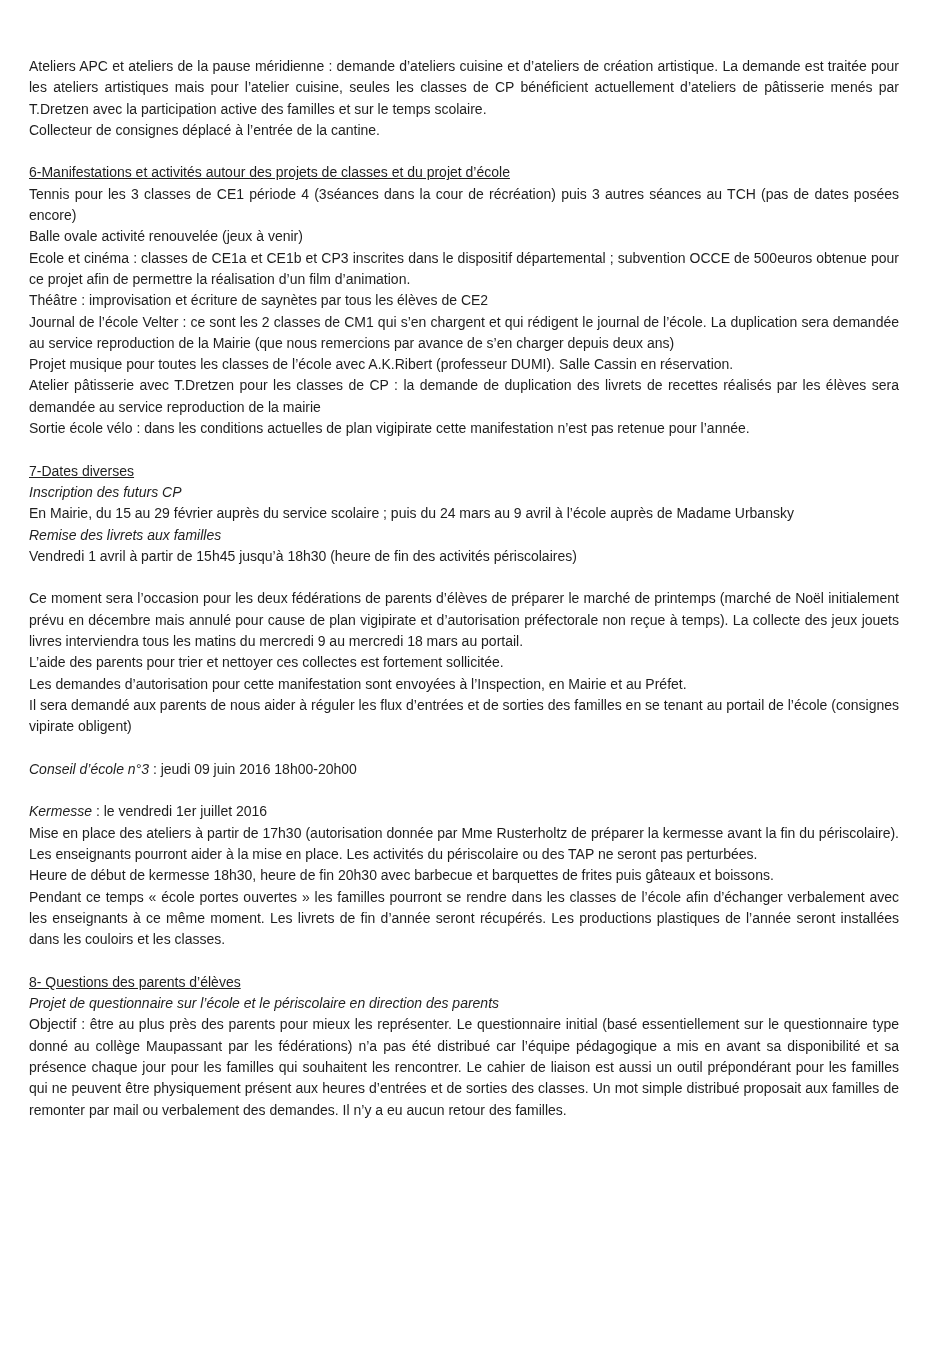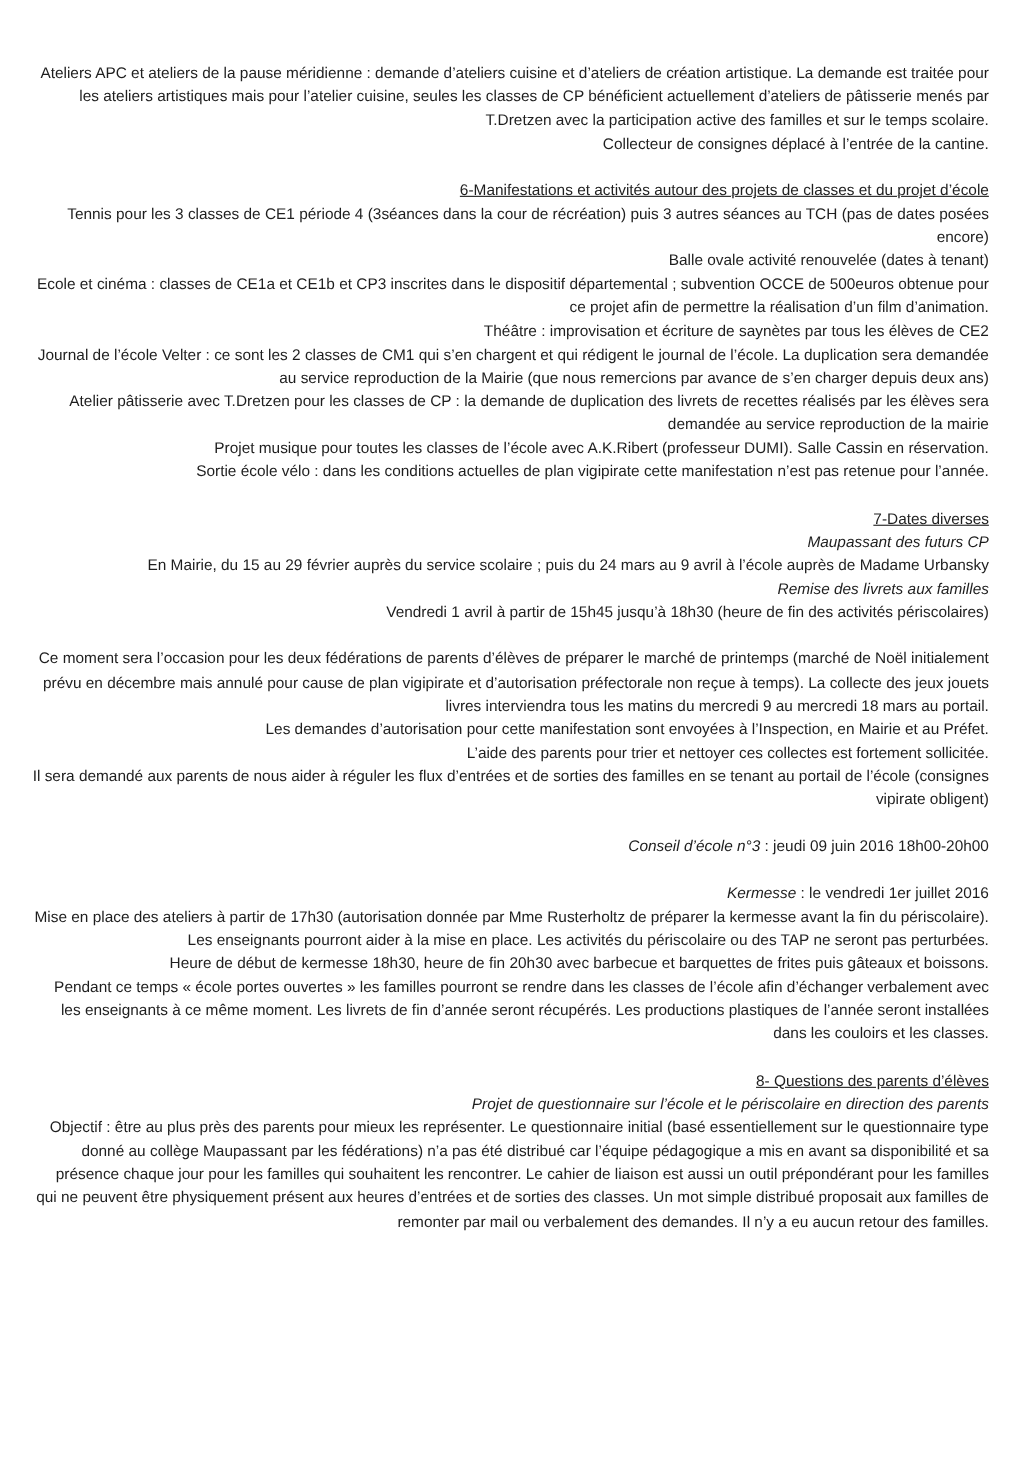--- a/index.html
+++ b/index.html
@@ -15,54 +15,53 @@
     font-size: 14px;
     line-height: 21.3px;
     color: #1e1e1e;
   }
   .doc {
     padding: 56px 42px 0 29px;
   }
   .doc p {
     margin: 0;
     padding: 0;
-    text-align: right;
   }
   .p   { text-align: justify; }
   .h   { text-decoration: underline; }
   .i   { font-style: italic; }
   .blank { height: 21.3px; }
   .mixed .i { }
 </style>
 </head>
 <body>
 
 <div class="doc">
   <p class="p">Ateliers APC et ateliers de la pause méridienne : demande d’ateliers cuisine et d’ateliers de création artistique. La demande est traitée pour les ateliers artistiques mais pour l’atelier cuisine, seules les classes de CP bénéficient actuellement d’ateliers de pâtisserie menés par T.Dretzen avec la participation active des familles et sur le temps scolaire.</p>
   <p class="p">Collecteur de consignes déplacé à l’entrée de la cantine.</p>
   <p class="blank"></p>
   <p class="h">6-Manifestations et activités autour des projets de classes et du projet d’école</p>
   <p class="p">Tennis pour les 3 classes de CE1 période 4 (3séances dans la cour de récréation) puis 3 autres séances au TCH (pas de dates posées encore)</p>
-  <p class="p">Balle ovale activité renouvelée (dates à tenant)</p>
+  <p class="p">Balle ovale activité renouvelée (jeux à venir)</p>
   <p class="p">Ecole et cinéma : classes de CE1a et CE1b et CP3 inscrites dans le dispositif départemental ; subvention OCCE de 500euros obtenue pour ce projet afin de permettre la réalisation d’un film d’animation.</p>
   <p class="p">Théâtre : improvisation et écriture de saynètes par tous les élèves de CE2</p>
   <p class="p">Journal de l’école Velter : ce sont les 2 classes de CM1 qui s’en chargent et qui rédigent le journal de l’école. La duplication sera demandée au service reproduction de la Mairie (que nous remercions par avance de s’en charger depuis deux ans)</p>
+  <p class="p">Projet musique pour toutes les classes de l’école avec A.K.Ribert (professeur DUMI). Salle Cassin en réservation.</p>
   <p class="p">Atelier pâtisserie avec T.Dretzen pour les classes de CP : la demande de duplication des livrets de recettes réalisés par les élèves sera demandée au service reproduction de la mairie</p>
-  <p class="p">Projet musique pour toutes les classes de l’école avec A.K.Ribert (professeur DUMI). Salle Cassin en réservation.</p>
   <p class="p">Sortie école vélo : dans les conditions actuelles de plan vigipirate cette manifestation n’est pas retenue pour l’année.</p>
   <p class="blank"></p>
   <p class="h">7-Dates diverses</p>
-  <p class="i">Maupassant des futurs CP</p>
+  <p class="i">Inscription des futurs CP</p>
   <p class="p">En Mairie, du 15 au 29 février auprès du service scolaire ; puis du 24 mars au 9 avril à l’école auprès de Madame Urbansky</p>
   <p class="i">Remise des livrets aux familles</p>
   <p class="p">Vendredi 1 avril à partir de 15h45 jusqu’à 18h30 (heure de fin des activités périscolaires)</p>
   <p class="blank"></p>
   <p class="p">Ce moment sera l’occasion pour les deux fédérations de parents d’élèves de préparer le marché de printemps (marché de Noël initialement prévu en décembre mais annulé pour cause de plan vigipirate et d’autorisation préfectorale non reçue à temps). La collecte des jeux jouets livres interviendra tous les matins du mercredi 9 au mercredi 18 mars au portail.</p>
+  <p class="p">L’aide des parents pour trier et nettoyer ces collectes est fortement sollicitée.</p>
   <p class="p">Les demandes d’autorisation pour cette manifestation sont envoyées à l’Inspection, en Mairie et au Préfet.</p>
-  <p class="p">L’aide des parents pour trier et nettoyer ces collectes est fortement sollicitée.</p>
   <p class="p">Il sera demandé aux parents de nous aider à réguler les flux d’entrées et de sorties des familles en se tenant au portail de l’école (consignes vipirate obligent)</p>
   <p class="blank"></p>
   <p class="mixed"><span class="i">Conseil d’école n°3</span><span> : jeudi 09 juin 2016 18h00-20h00</span></p>
   <p class="blank"></p>
   <p class="mixed"><span class="i">Kermesse</span><span> : le vendredi 1er juillet 2016</span></p>
   <p class="p">Mise en place des ateliers à partir de 17h30 (autorisation donnée par Mme Rusterholtz de préparer la kermesse avant la fin du périscolaire). Les enseignants pourront aider à la mise en place. Les activités du périscolaire ou des TAP ne seront pas perturbées.</p>
   <p class="p">Heure de début de kermesse 18h30, heure de fin 20h30 avec barbecue et barquettes de frites puis gâteaux et boissons.</p>
   <p class="p">Pendant ce temps « école portes ouvertes » les familles pourront se rendre dans les classes de l’école afin d’échanger verbalement avec les enseignants à ce même moment. Les livrets de fin d’année seront récupérés. Les productions plastiques de l’année seront installées dans les couloirs et les classes.</p>
   <p class="blank"></p>
   <p class="h">8- Questions des parents d’élèves</p>

